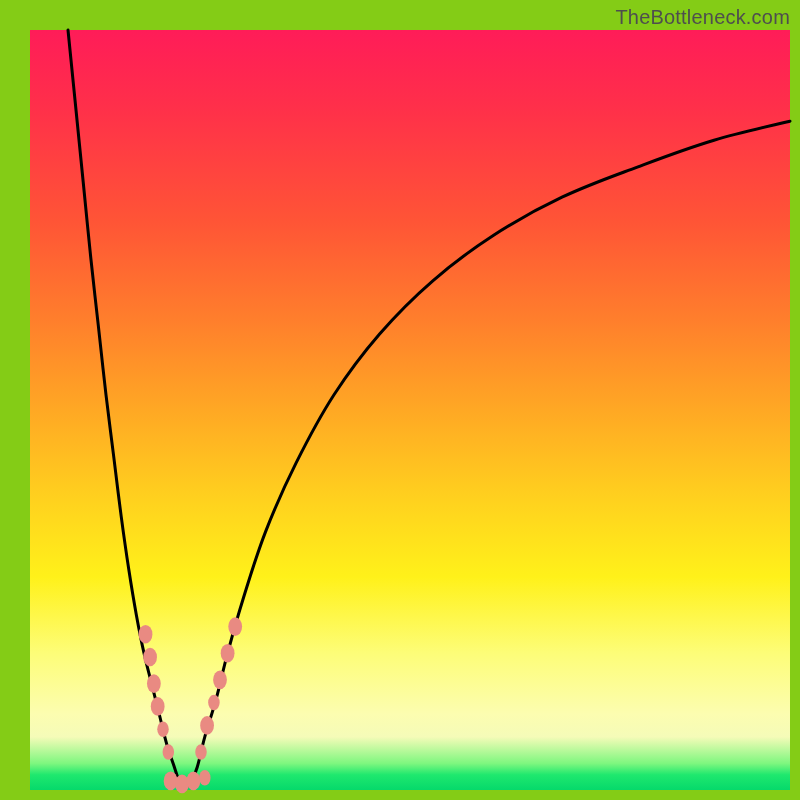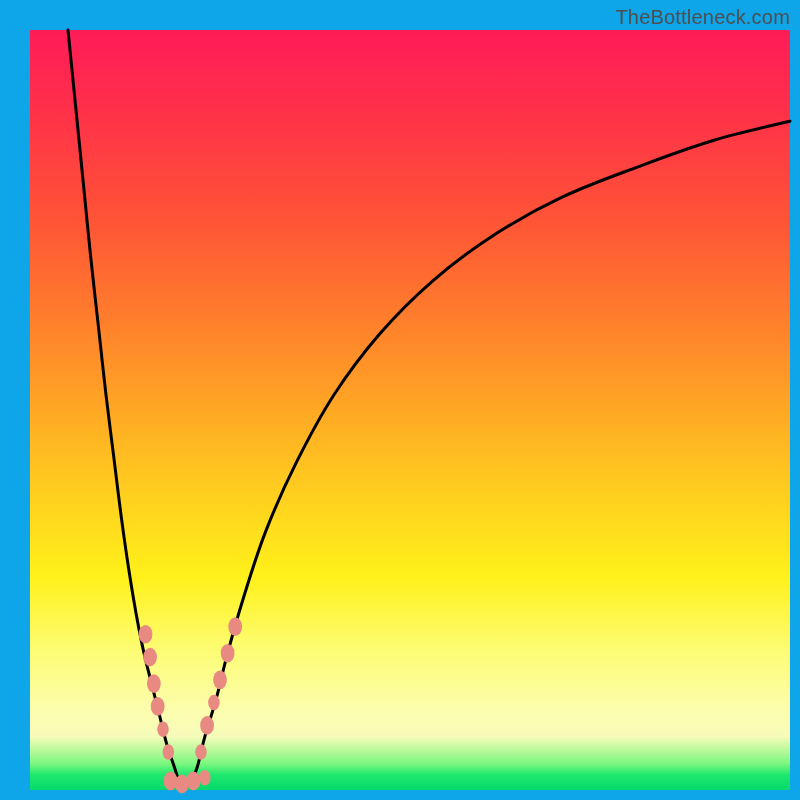--- a/index.html
+++ b/index.html
@@ -8,21 +8,21 @@
     width: 800px;
     height: 800px;
     overflow: hidden;
     background: #000;
     font-family: Arial, Helvetica, sans-serif;
   }
   .frame {
     position: relative;
     width: 800px;
     height: 800px;
-    background: #0ea5e9;
+    background: #84cc16;
   }
   .plot-area {
     position: absolute;
     left: 30px;
     top: 30px;
     width: 760px;
     height: 760px;
     
     background: linear-gradient(
       to bottom,

